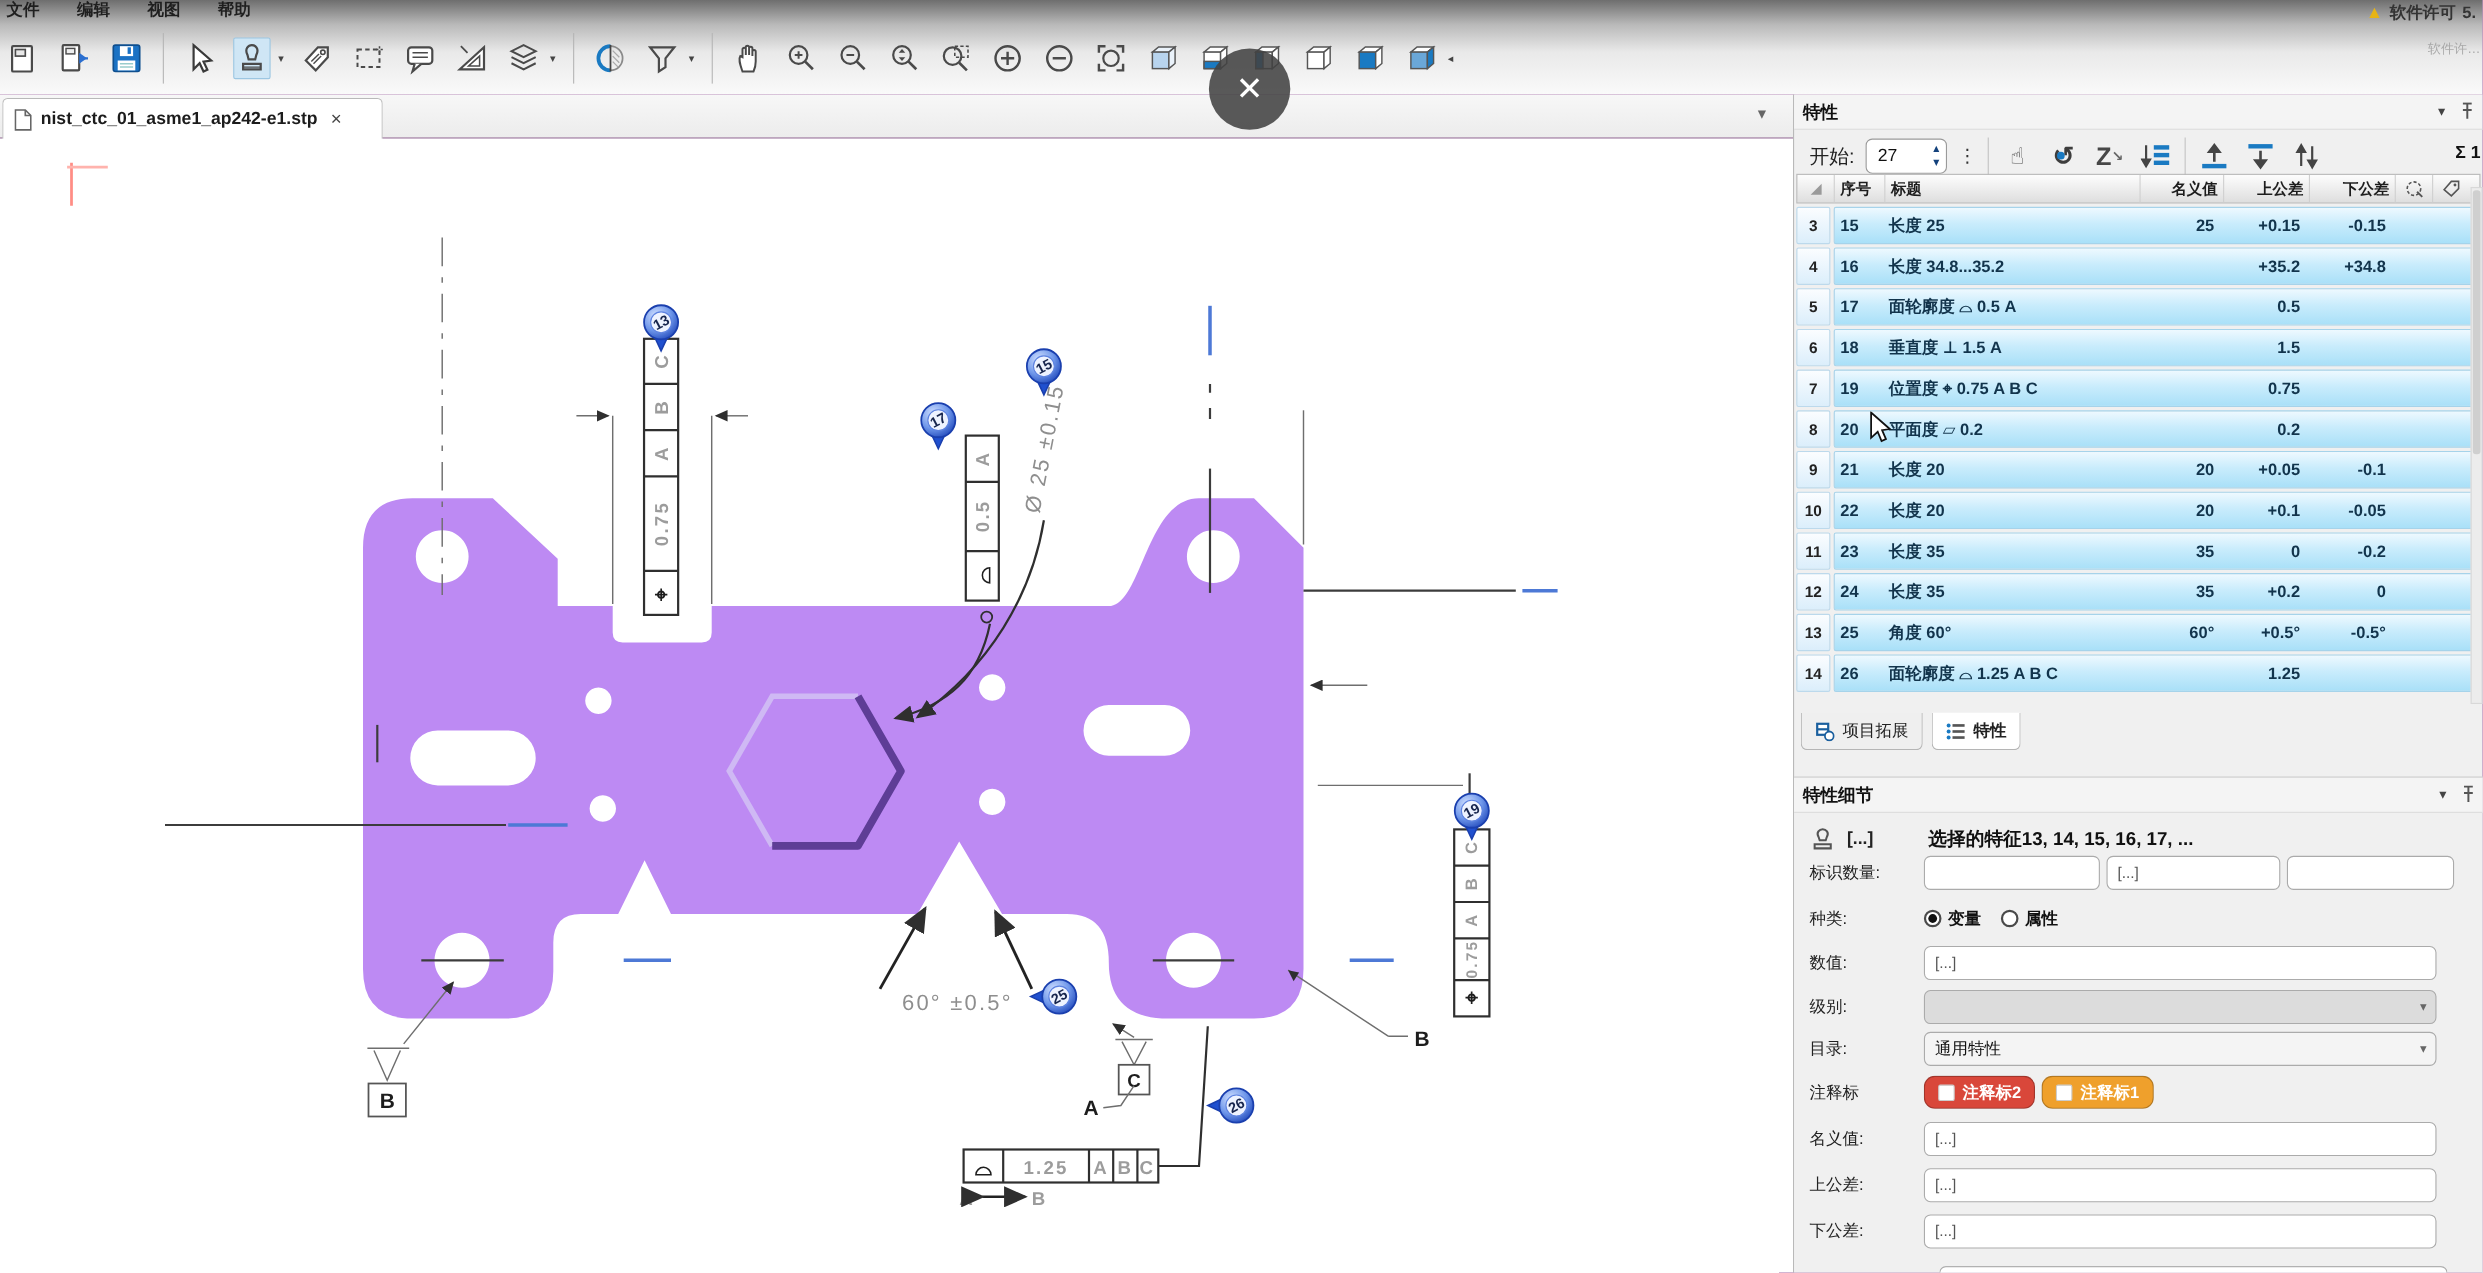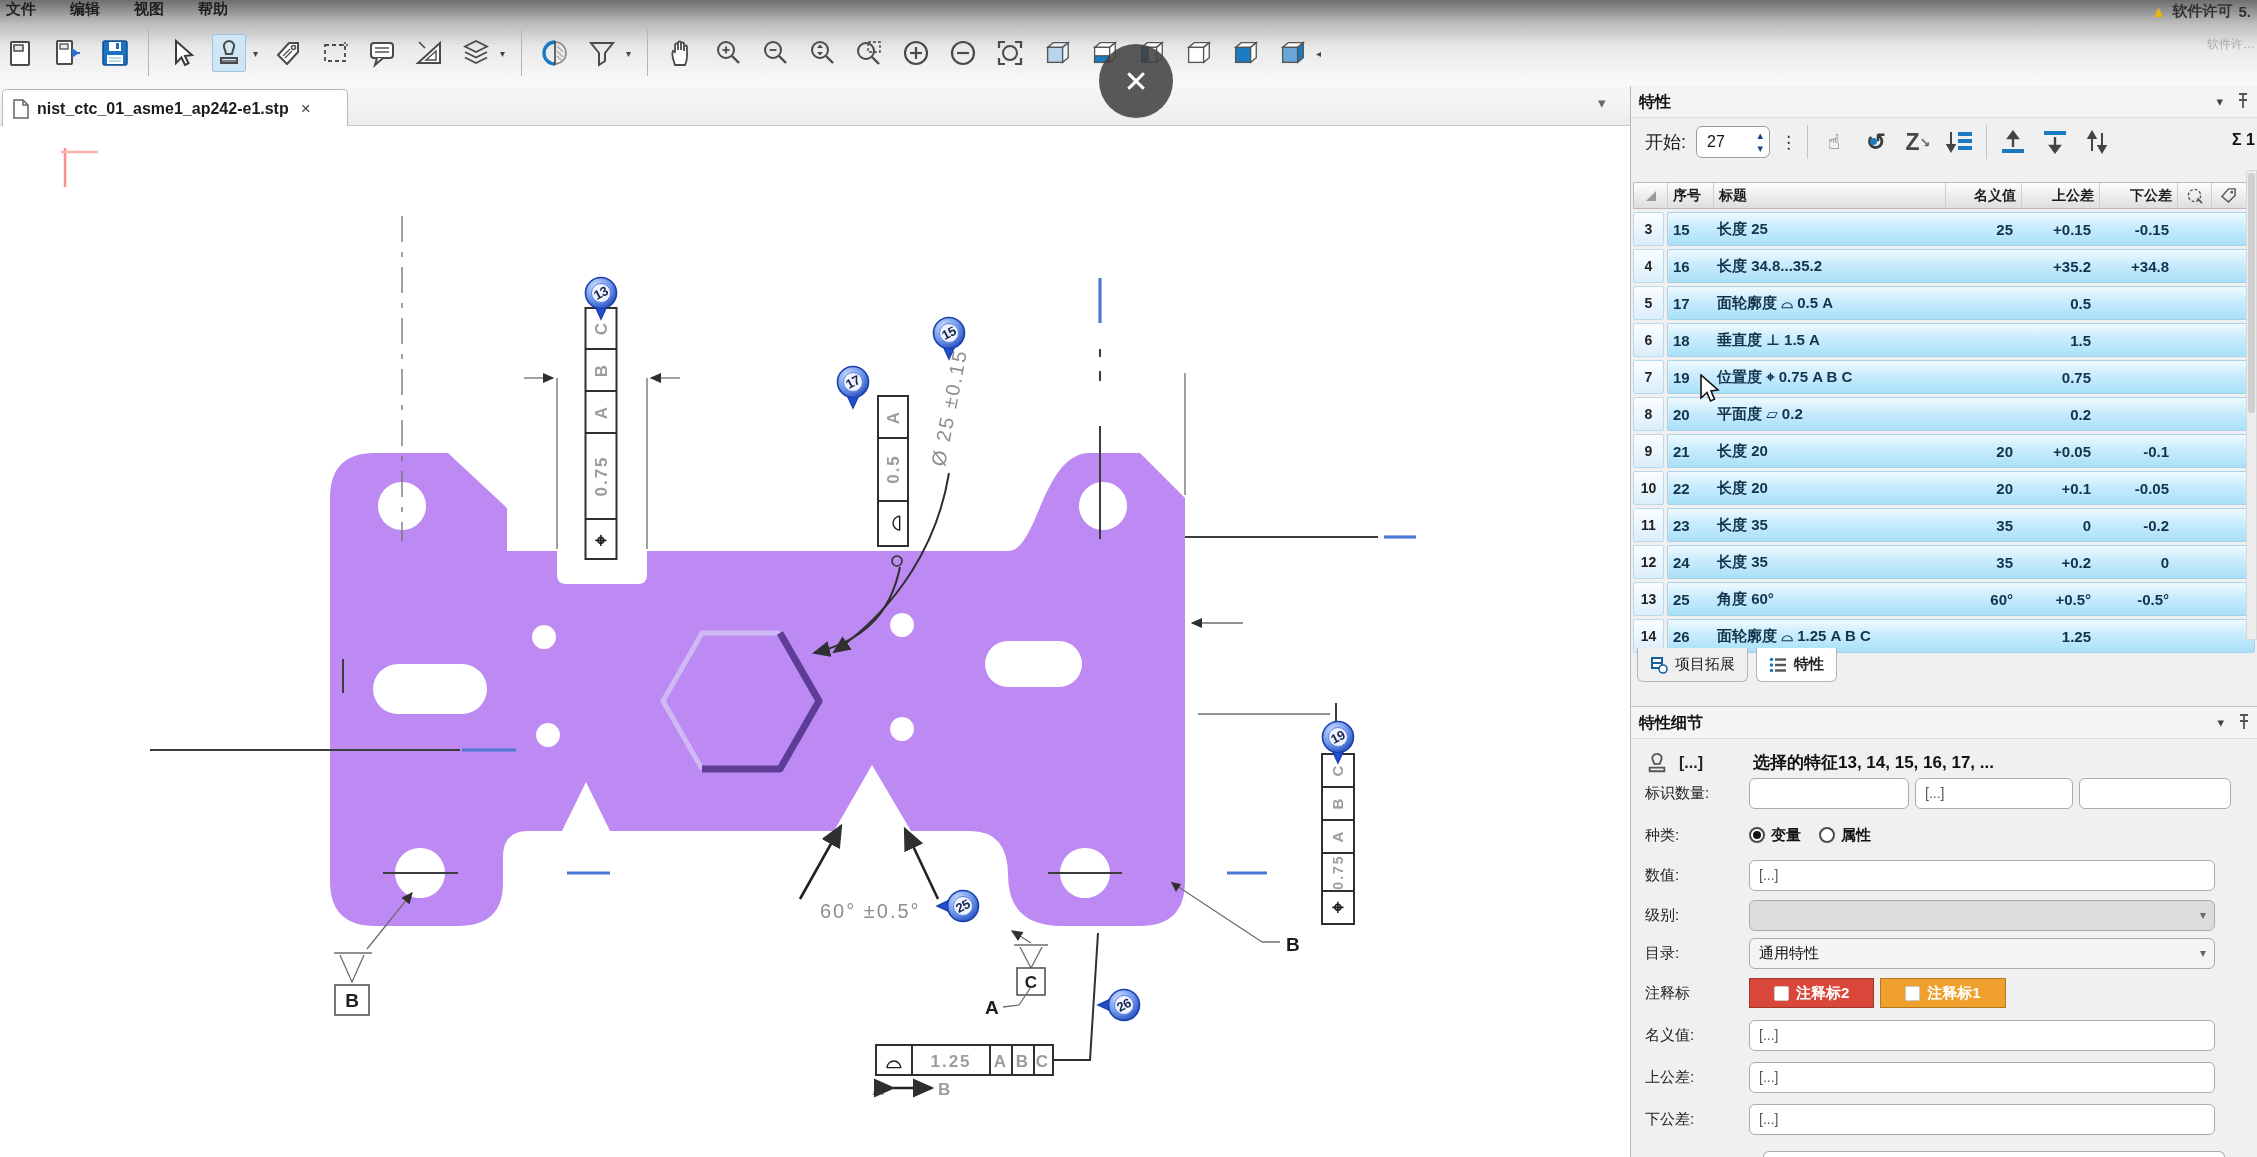--- a/index.html
+++ b/index.html
@@ -61,21 +61,21 @@
   .csep { width:1px; height:34px; background:#c2c2c2; }
   .cicon { width:32px; height:30px; display:flex; align-items:center; justify-content:center; }
   .cicon svg { width:28px; height:26px; }
   .hand-g { font-size:21px; color:#555; }
   .rot-g { font-size:24px; color:#3d3d3d; font-weight:bold; position:relative; }
   .rot-g i { position:absolute; left:10px; top:11px; width:7px; height:7px; border-radius:50%; background:#1a7ac2; }
   .zed { font-size:23px; font-weight:bold; color:#474747; }
   .sum { position:absolute; right:2px; top:13px; font-weight:bold; font-size:16px; color:#111; white-space:nowrap; }
 
   
-  .grid { position:absolute; left:2px; top:96px; width:622px; }
+  .grid { position:absolute; left:2px; top:72px; width:622px; }
   .ghead { display:flex; height:27px; background:linear-gradient(#fdfdfd,#dedede);
     border:1px solid #b9b9b9; font-size:14px; font-weight:bold; color:#1d1d1d; align-items:center; }
   .ghead .hc { border-right:1px solid #cfcfcf; height:100%; display:flex; align-items:center; padding:0 5px; }
   .c-exp { width:34px; flex:none; justify-content:center; }
   .c-id { width:46px; flex:none; }
   .c-title { width:232px; flex:none; }
   .c-nom { width:76px; flex:none; justify-content:flex-end; }
   .c-up  { width:78px; flex:none; justify-content:flex-end; }
   .c-low { width:78px; flex:none; justify-content:flex-end; }
   .c-i1 { width:34px; flex:none; justify-content:center; }
@@ -114,21 +114,21 @@
   .frow .flabel { width:118px; flex:none; padding-left:14px; font-size:15px; color:#222; }
   .inp { height:31px; background:#fff; border:1px solid #ababab; border-radius:6px; font-size:14px;
     color:#555; display:flex; align-items:center; padding-left:9px; }
   .sel-gray { background:#dcdcdc; position:relative; color:#444; }
   .sel-lt { background:#f4f4f4; position:relative; color:#111; font-size:15px; }
   .chev { position:absolute; right:8px; top:7px; color:#666; font-size:12px; }
   .radio { width:16px; height:16px; border:2px solid #4a4a4a; border-radius:50%; display:inline-flex;
     align-items:center; justify-content:center; margin-right:6px; background:#fff; }
   .radio.on::after { content:""; width:8px; height:8px; border-radius:50%; background:#111; }
   .radlbl { font-size:15px; color:#111; font-weight:bold; margin-right:18px; }
-  .tag { height:30px; display:inline-flex; align-items:center; gap:7px; padding:0 24px; border-radius:0;
+  .tag { height:30px; display:inline-flex; align-items:center; gap:7px; padding:0 12px; border-radius:10px;
     color:#fff; font-size:15px; font-weight:bold; margin-right:6px; border:1px solid rgba(0,0,0,.25); }
   .tag .cb { width:15px; height:15px; background:#fff; border-radius:2px; border:1px solid #ccc; }
   .sliver { position:absolute; left:132px; top:444px; width:462px; height:8px; background:#fff;
     border:1px solid #ababab; border-radius:6px 6px 0 0; border-bottom:none; }
 
   
   text { user-select:none; }
   .ann { stroke:#3c3c3c; stroke-width:2; fill:none; }
   .thin { stroke:#6e6e6e; stroke-width:1.3; fill:none; }
   .blue { stroke:#4d79d6; stroke-width:3.2; fill:none; }

